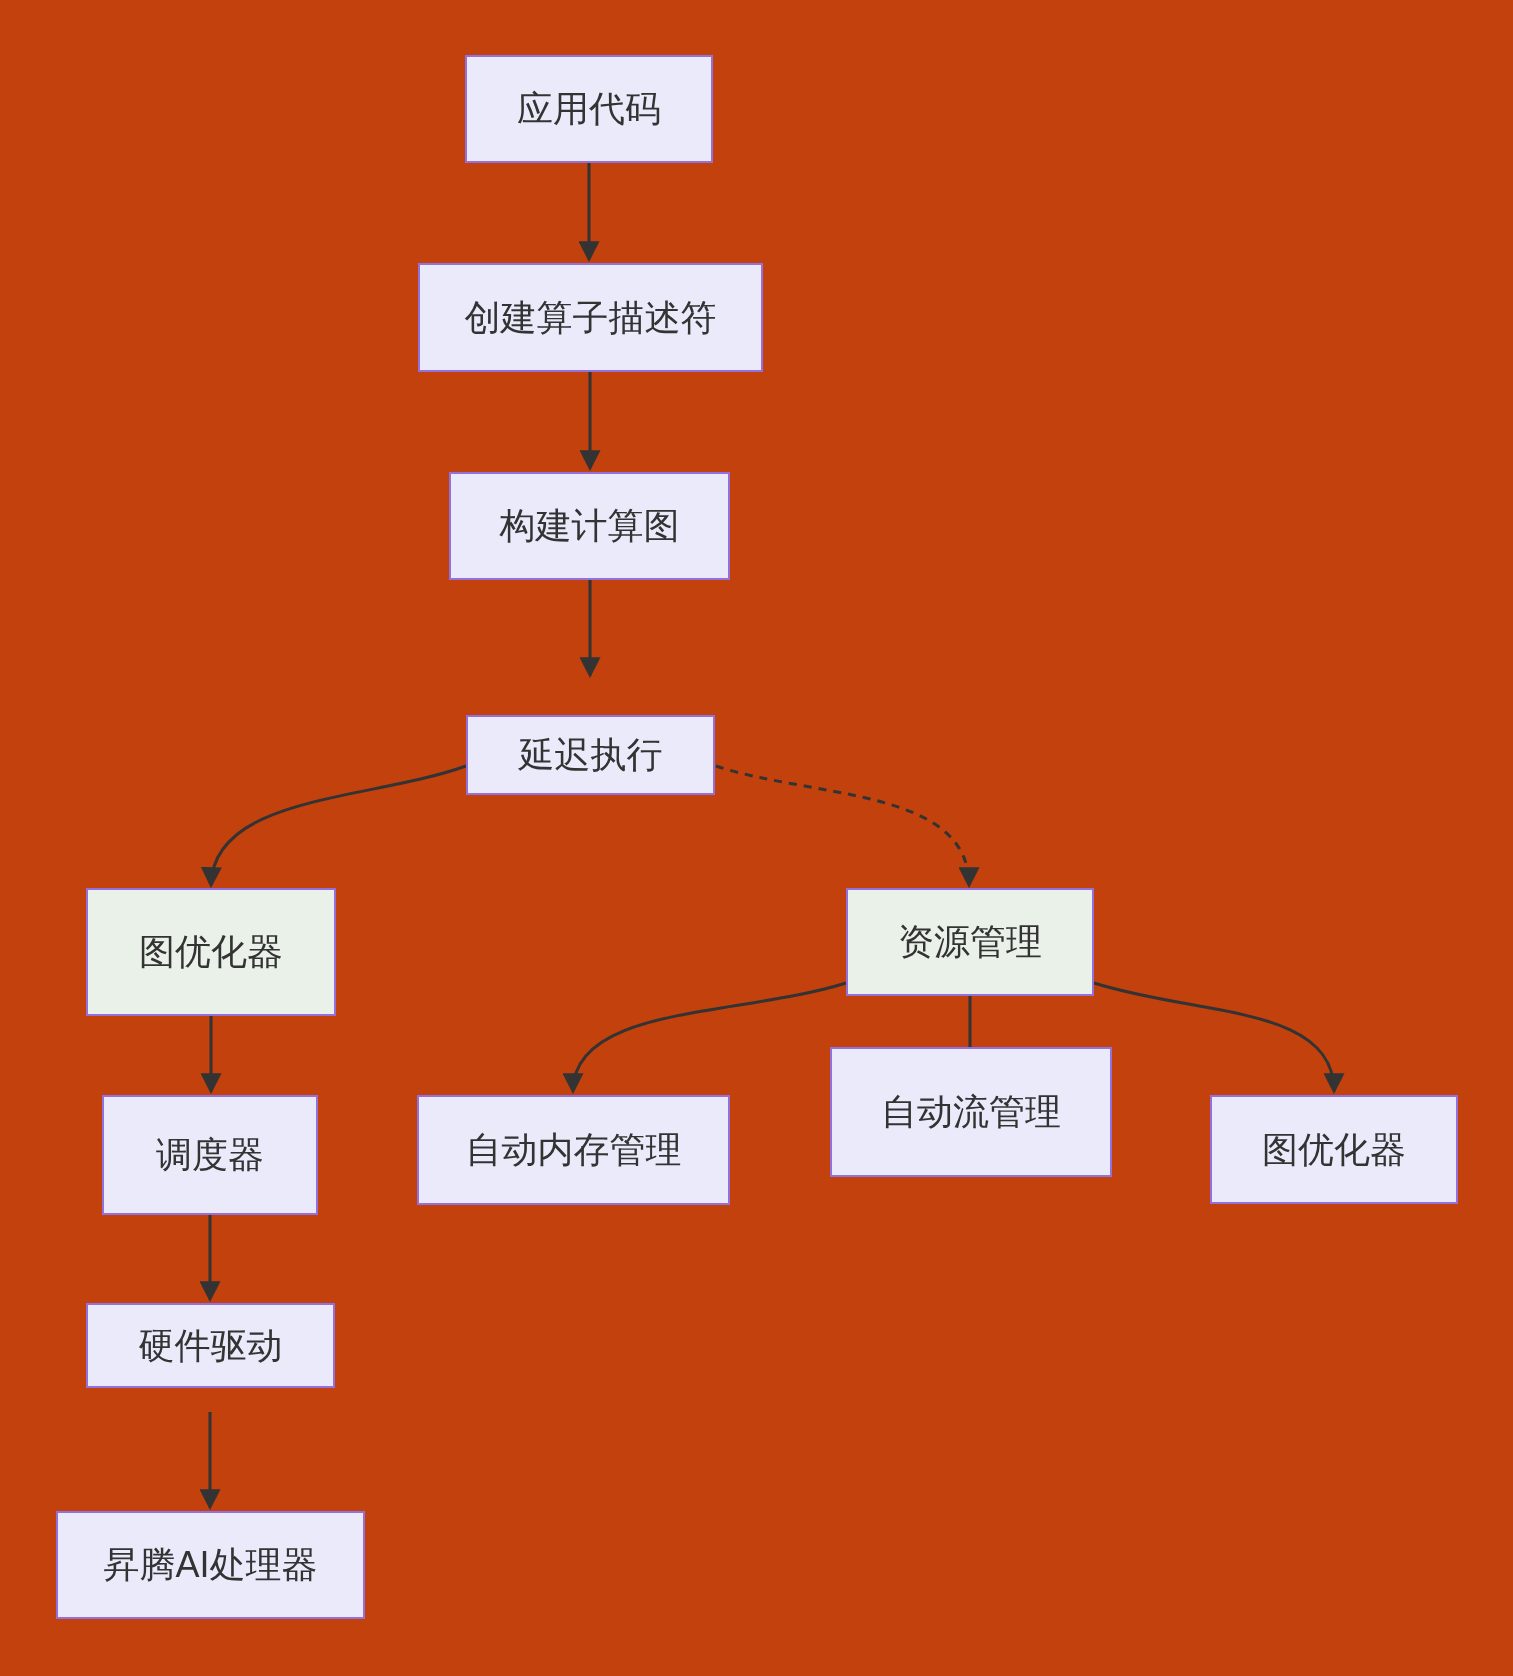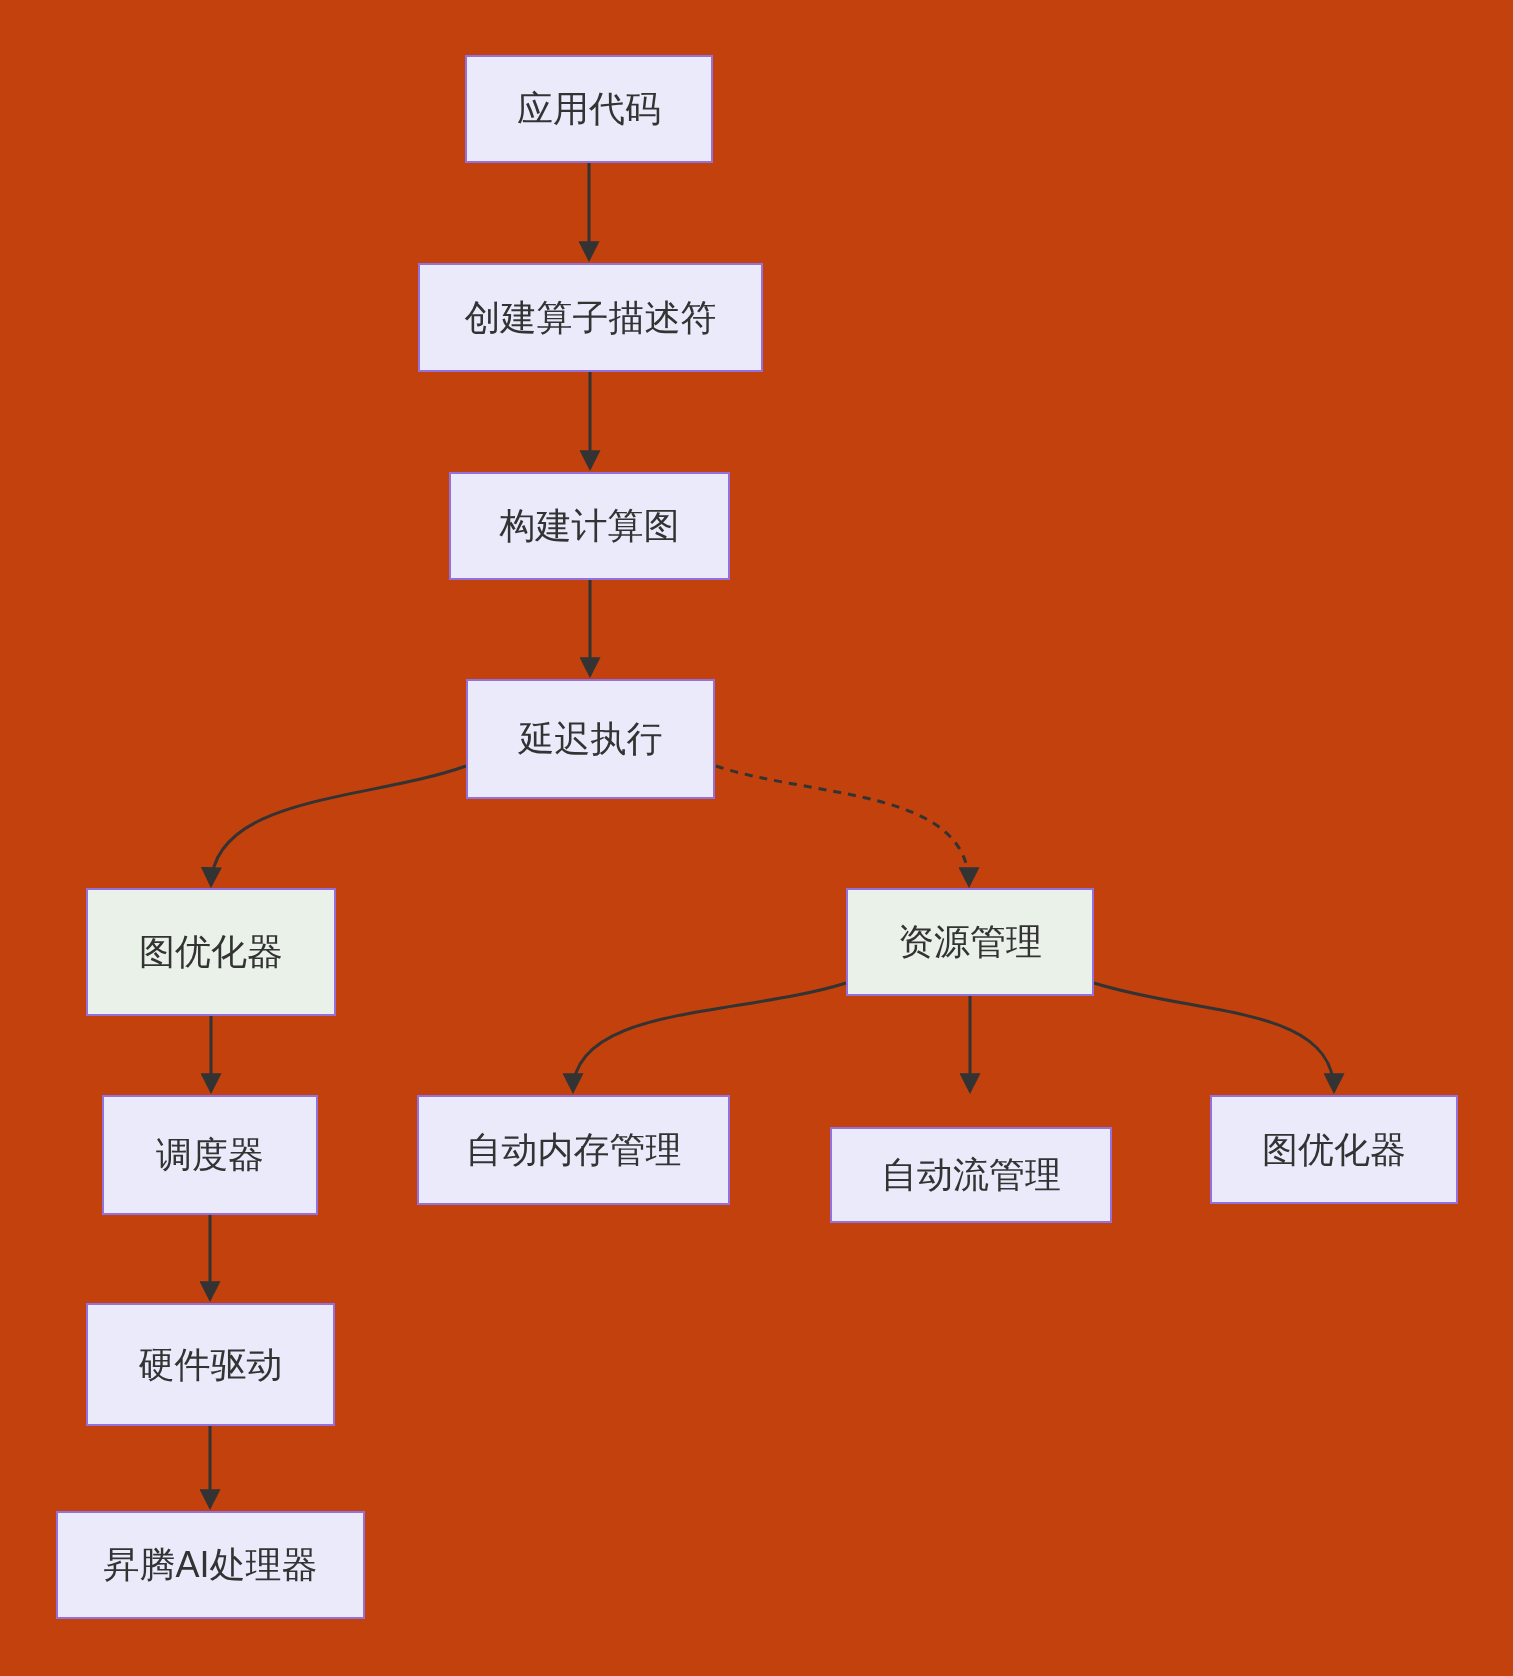--- a/index.html
+++ b/index.html
@@ -77,49 +77,49 @@
   </div>
 
   <div class="node" style="left:418px; top:263px; width:345px; height:109px">
     <span>创建算子描述符</span>
   </div>
 
   <div class="node" style="left:449px; top:472px; width:281px; height:108px">
     <span>构建计算图</span>
   </div>
 
-  <div class="node" style="left:466px; top:679px; width:249px; height:120px">
+  <div class="node" style="left:466px; top:715px; width:249px; height:80px">
     <span>延迟执行</span>
   </div>
 
   <div class="node highlight" style="left:86px; top:888px; width:250px; height:128px">
     <span>图优化器</span>
   </div>
 
   <div class="node highlight" style="left:846px; top:888px; width:248px; height:108px">
     <span>资源管理</span>
   </div>
 
   <div class="node" style="left:102px; top:1095px; width:216px; height:120px">
     <span>调度器</span>
   </div>
 
   <div class="node" style="left:417px; top:1095px; width:313px; height:110px">
     <span>自动内存管理</span>
   </div>
 
-  <div class="node" style="left:830px; top:1127px; width:282px; height:96px">
+  <div class="node" style="left:830px; top:1047px; width:282px; height:130px">
     <span>自动流管理</span>
   </div>
 
   <div class="node" style="left:1210px; top:1095px; width:248px; height:109px">
     <span>图优化器</span>
   </div>
 
-  <div class="node" style="left:86px; top:1303px; width:249px; height:123px">
+  <div class="node" style="left:86px; top:1303px; width:249px; height:85px">
     <span>硬件驱动</span>
   </div>
 
   <div class="node" style="left:56px; top:1511px; width:309px; height:108px">
     <span>昇腾AI处理器</span>
   </div>
 
 </div>
 
 </body></html>

